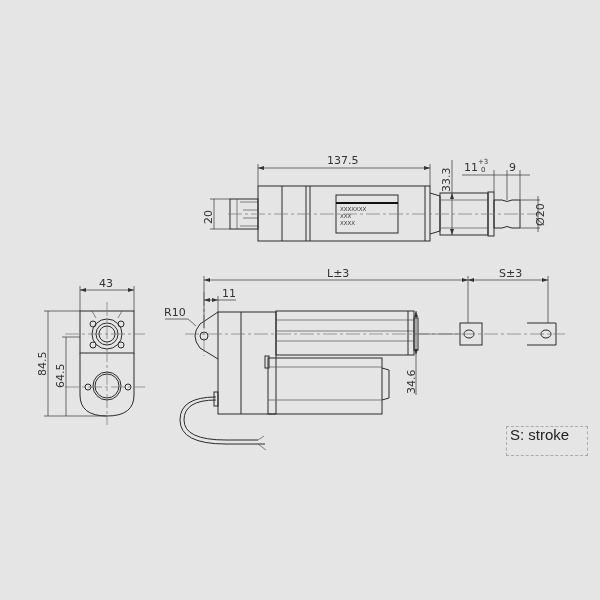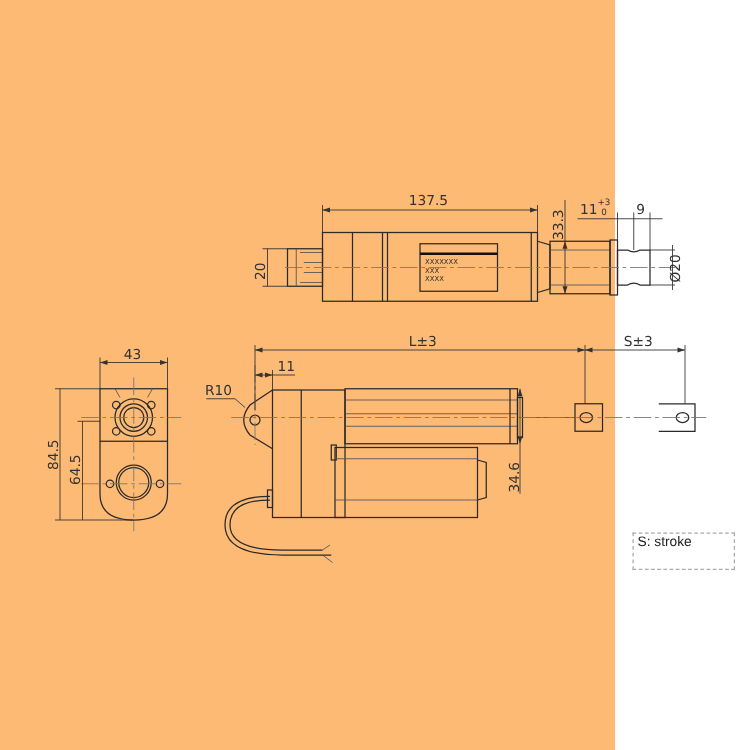--- a/index.html
+++ b/index.html
@@ -5,23 +5,23 @@
     html, body {
       margin: 0;
       padding: 0;
       background: #ffffff;
       width: 600px;
       height: 600px;
       overflow: hidden;
     }
     .canvas {
       position: relative;
-      width: 492px;
+      width: 600px;
       height: 600px;
-      background: #fdba74;
+      background: #e5e5e5;
     }
     svg {
       position: absolute;
       left: 0;
       top: 0;
     }
     .ln { stroke: #2a2a2a; stroke-width: 1; fill: none; }
     .thin { stroke: #555; stroke-width: 0.7; fill: none; }
     .center { stroke: #777; stroke-width: 0.7; fill: none; stroke-dasharray: 14 3 3 3; }
     .dim { stroke: #333; stroke-width: 0.7; fill: none; }
@@ -37,21 +37,21 @@
       fill: #333;
     }
     .legend {
       position: absolute;
       left: 506px;
       top: 426px;
       width: 82px;
       height: 30px;
       border: 1px dashed #aaa;
       font-family: "Liberation Sans", sans-serif;
-      font-size: 11px;
+      font-size: 15px;
       color: #222;
       padding: 1px 3px;
       box-sizing: border-box;
       line-height: 13px;
     }
   </style>
 </head>
 <body>
 
 <div class="canvas">

